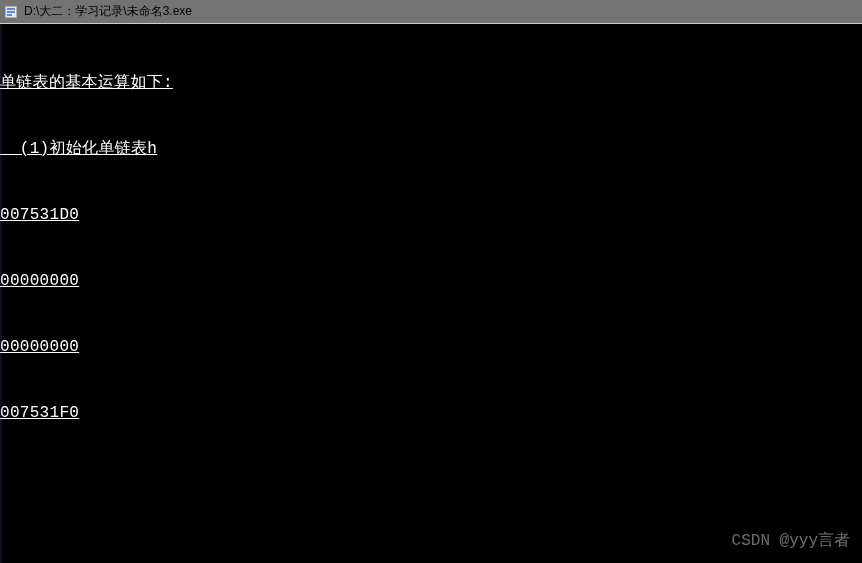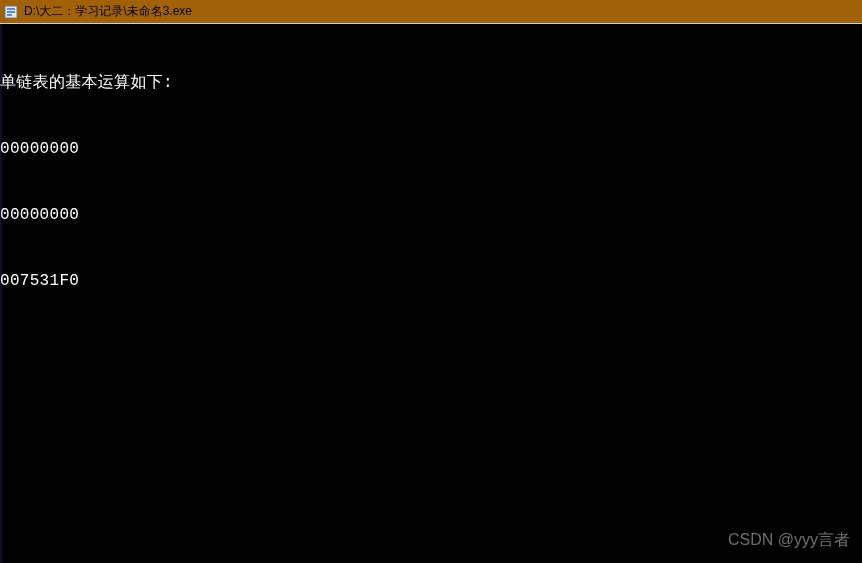--- a/index.html
+++ b/index.html
@@ -5,21 +5,21 @@
   * { margin: 0; padding: 0; box-sizing: border-box; }
   body {
     font-family: "SimSun", "NSimSun", "Courier New", monospace;
     background: #000;
     width: 862px;
     height: 563px;
     overflow: hidden;
     position: relative;
   }
   .titlebar {
-    background: #a16207;
+    background: #737373;
     height: 24px;
     display: flex;
     align-items: center;
     padding: 0 4px;
     gap: 6px;
     border-bottom: 1px solid #d0d0d0;
   }
   .app-icon {
     width: 14px;
     height: 14px;
@@ -35,27 +35,27 @@
   .console {
     background: #000;
     color: #fff;
     font-size: 16px;
     line-height: 22px;
     padding: 4px 0 0 0;
     font-family: "SimSun", "NSimSun", "Courier New", monospace;
     white-space: pre;
     letter-spacing: 0.3px;
   }
-  .console .line { min-height: 22px; }
+  .console .line { min-height: 22px; text-decoration: underline; }
   .watermark {
     position: absolute;
     right: 12px;
     bottom: 12px;
     color: rgba(200,200,200,0.55);
-    font-family: Liberation Sans, sans-serif;
+    font-family: Liberation Mono, monospace;
     font-size: 16px;
     pointer-events: none;
   }
   .left-edge {
     position: absolute;
     left: 0;
     top: 24px;
     bottom: 0;
     width: 3px;
     background: linear-gradient(to right, rgba(80,120,220,0.2), transparent);
@@ -74,20 +74,22 @@
       <rect x="3" y="9" width="5" height="2" fill="#5b8dd6"></rect>
     </svg>
   </span>
   <span class="title-text">D:\大二：学习记录\未命名3.exe</span>
 </div>
 
 <div class="left-edge"></div>
 
 <div class="console">
   <div class="line">单链表的基本运算如下:</div>
+  <div class="line">  (1)初始化单链表h</div>
+  <div class="line">007531D0</div>
   <div class="line">00000000</div>
   <div class="line">00000000</div>
   <div class="line">007531F0</div>
   
   
   
   
   
   
   

